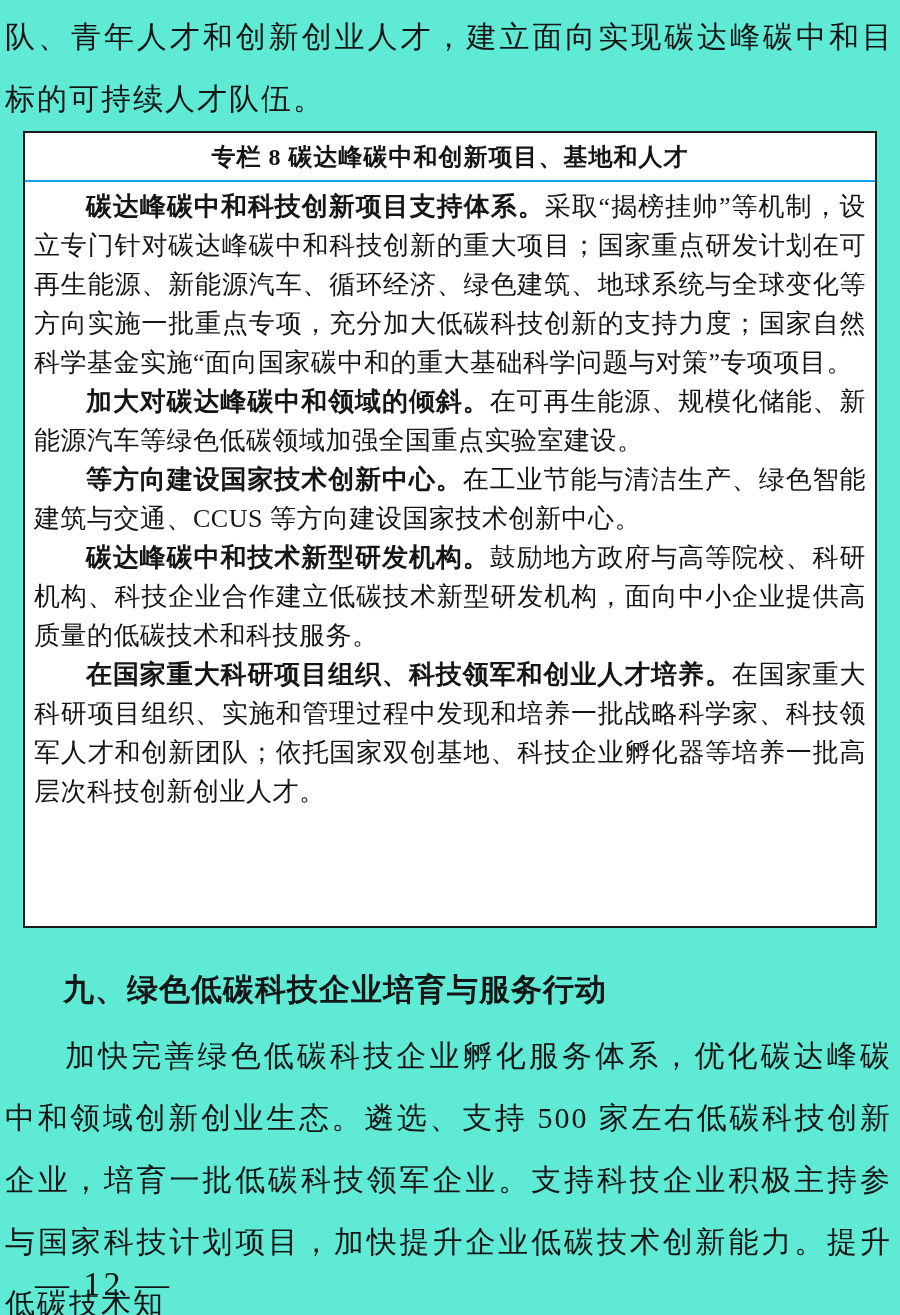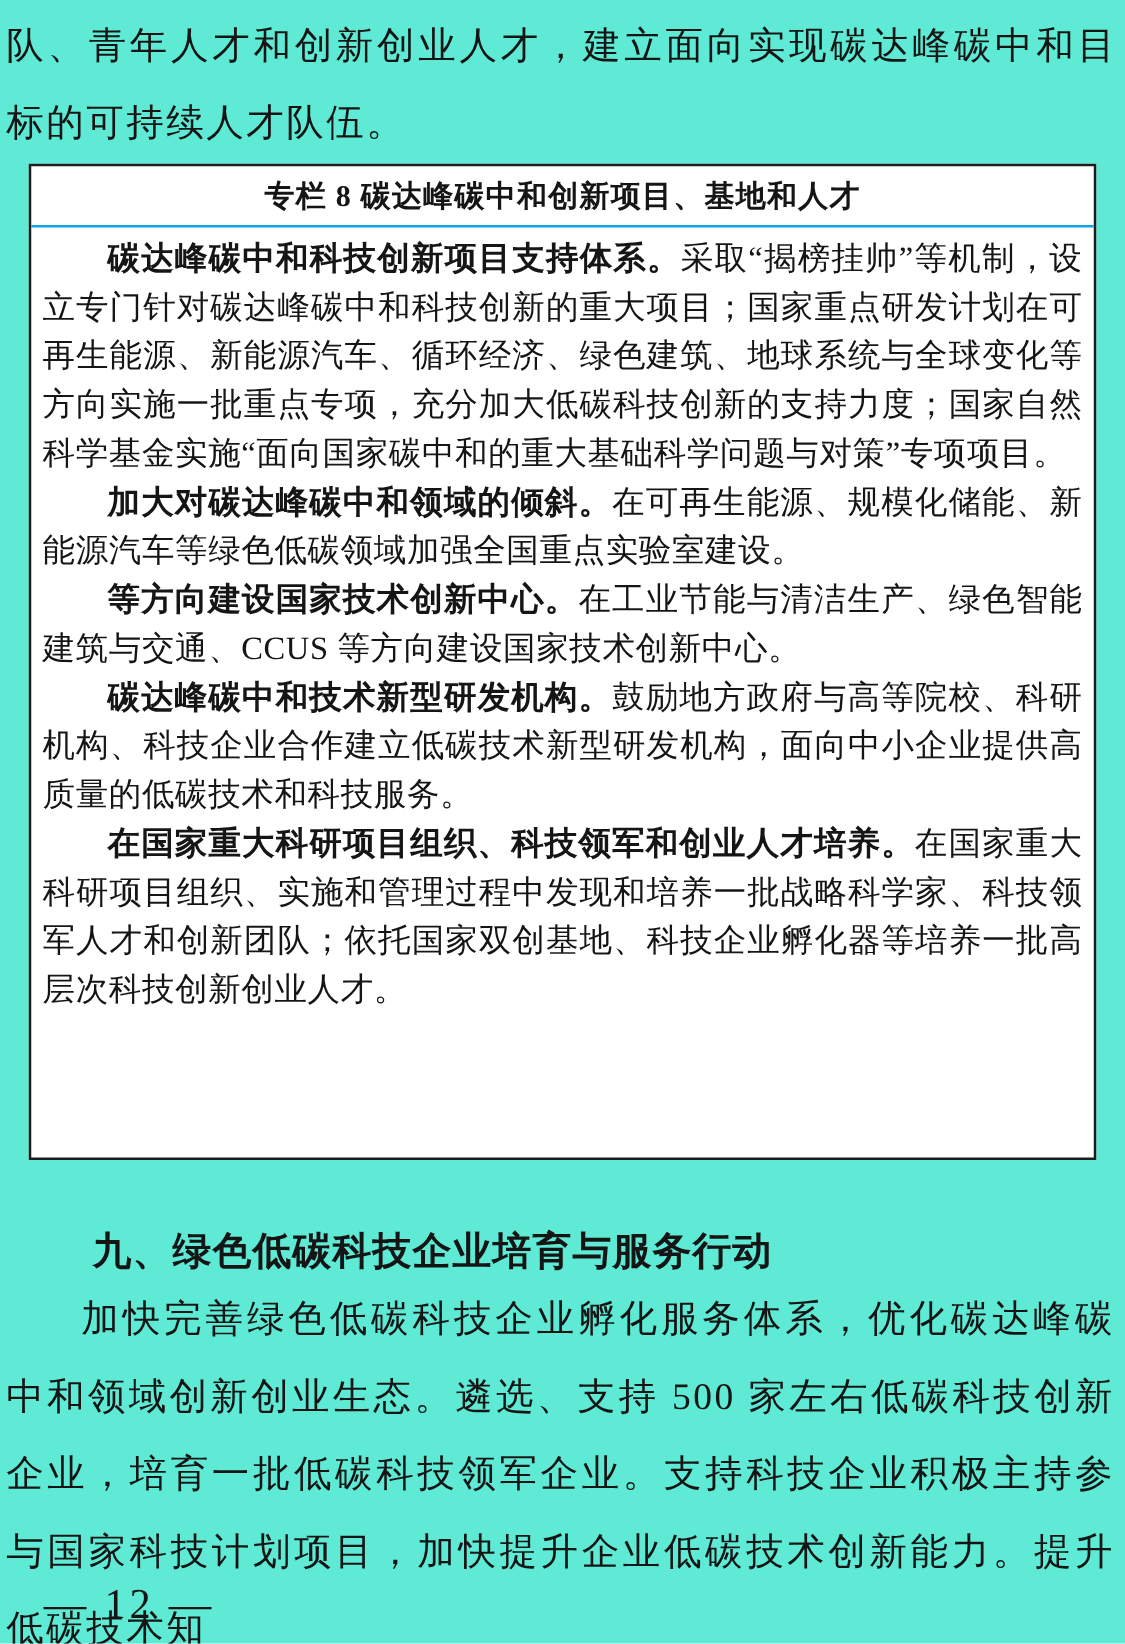--- a/index.html
+++ b/index.html
@@ -63,21 +63,21 @@
     text-indent: 2em;
   }
   .box-body .lead {
     font-weight: bold;
   }
   .section-heading {
     position: absolute;
     top: 968px;
     left: 62px;
     right: 10px;
-    margin: 12px;
+    margin: 1px;
     font-family: "Liberation Sans", "DejaVu Sans", sans-serif;
     font-weight: bold;
     font-size: 31px;
     letter-spacing: 1px;
   }
   .section-paragraph {
     position: absolute;
     top: 1025px;
     left: 5px;
     right: 8px;

